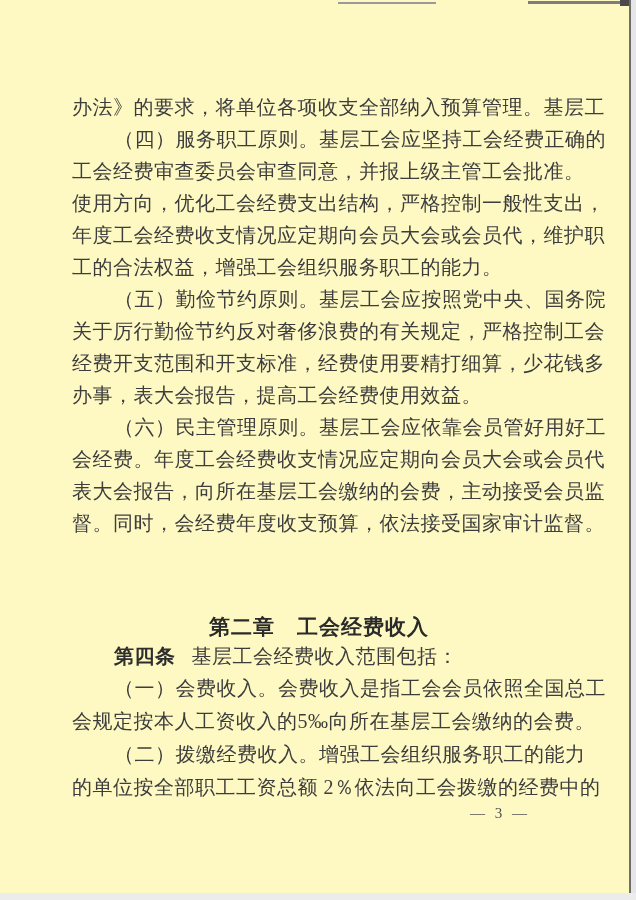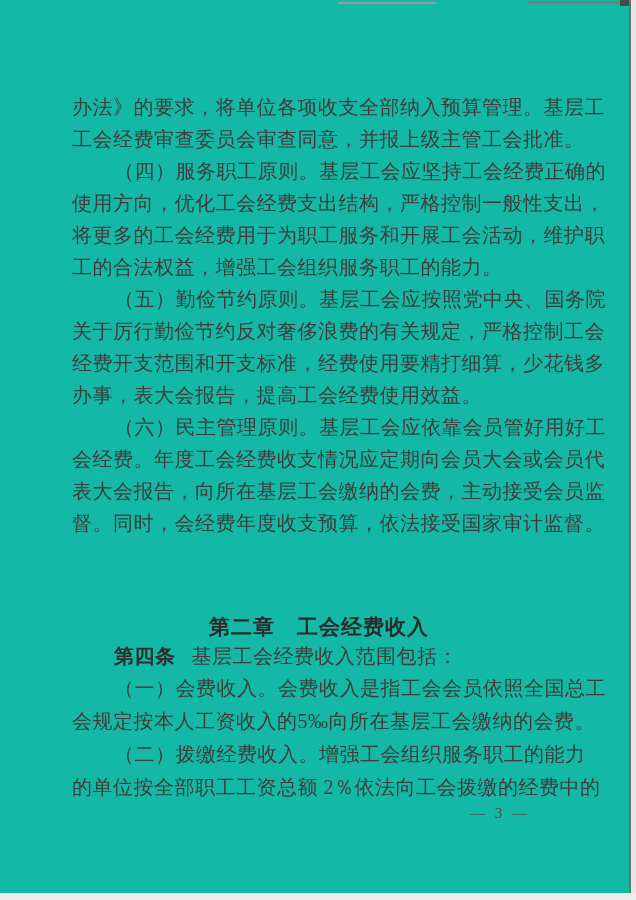--- a/index.html
+++ b/index.html
@@ -4,21 +4,21 @@
 <style>
   html, body {
     margin: 0;
     padding: 0;
     background: #ffffff;
   }
   #page {
     position: relative;
     width: 636px;
     height: 900px;
-    background: #14b8a6;
+    background: #fef9c3;
     overflow: hidden;
     font-family: "Liberation Serif", "DejaVu Serif", serif;
   }
   
   .top-mark-1 {
     position: absolute; left: 338px; top: 2px; width: 98px; height: 2px;
     background: #9a9a9a;
   }
   .top-mark-2 {
     position: absolute; left: 528px; top: 1px; width: 108px; height: 3px;
@@ -97,24 +97,24 @@
 
   <div class="top-mark-1"></div>
   <div class="top-mark-2"></div>
   <div class="top-corner-mark"></div>
   <div class="right-edge-sliver"></div>
   <div class="right-edge-line"></div>
   <div class="bottom-strip"></div>
 
   <div class="textcol" id="body-top">
     <div class="line">办法》的要求，将单位各项收支全部纳入预算管理。基层工</div>
+    <div class="line indent">（四）服务职工原则。基层工会应坚持工会经费正确的</div>
     <div class="line">工会经费审查委员会审查同意，并报上级主管工会批准。</div>
-    <div class="line indent">（四）服务职工原则。基层工会应坚持工会经费正确的</div>
     <div class="line">使用方向，优化工会经费支出结构，严格控制一般性支出，</div>
-    <div class="line">将更多的工会经费用于为职工服务和开展工会活动，维护职</div>
+    <div class="line">年度工会经费收支情况应定期向会员大会或会员代，维护职</div>
     <div class="line">工的合法权益，增强工会组织服务职工的能力。</div>
     <div class="line indent">（五）勤俭节约原则。基层工会应按照党中央、国务院</div>
     <div class="line">关于厉行勤俭节约反对奢侈浪费的有关规定，严格控制工会</div>
     <div class="line">经费开支范围和开支标准，经费使用要精打细算，少花钱多</div>
     <div class="line">办事，表大会报告，提高工会经费使用效益。</div>
     <div class="line indent">（六）民主管理原则。基层工会应依靠会员管好用好工</div>
     <div class="line">会经费。年度工会经费收支情况应定期向会员大会或会员代</div>
     <div class="line">表大会报告，向所在基层工会缴纳的会费，主动接受会员监</div>
     <div class="line">督。同时，会经费年度收支预算，依法接受国家审计监督。</div>
   </div>

